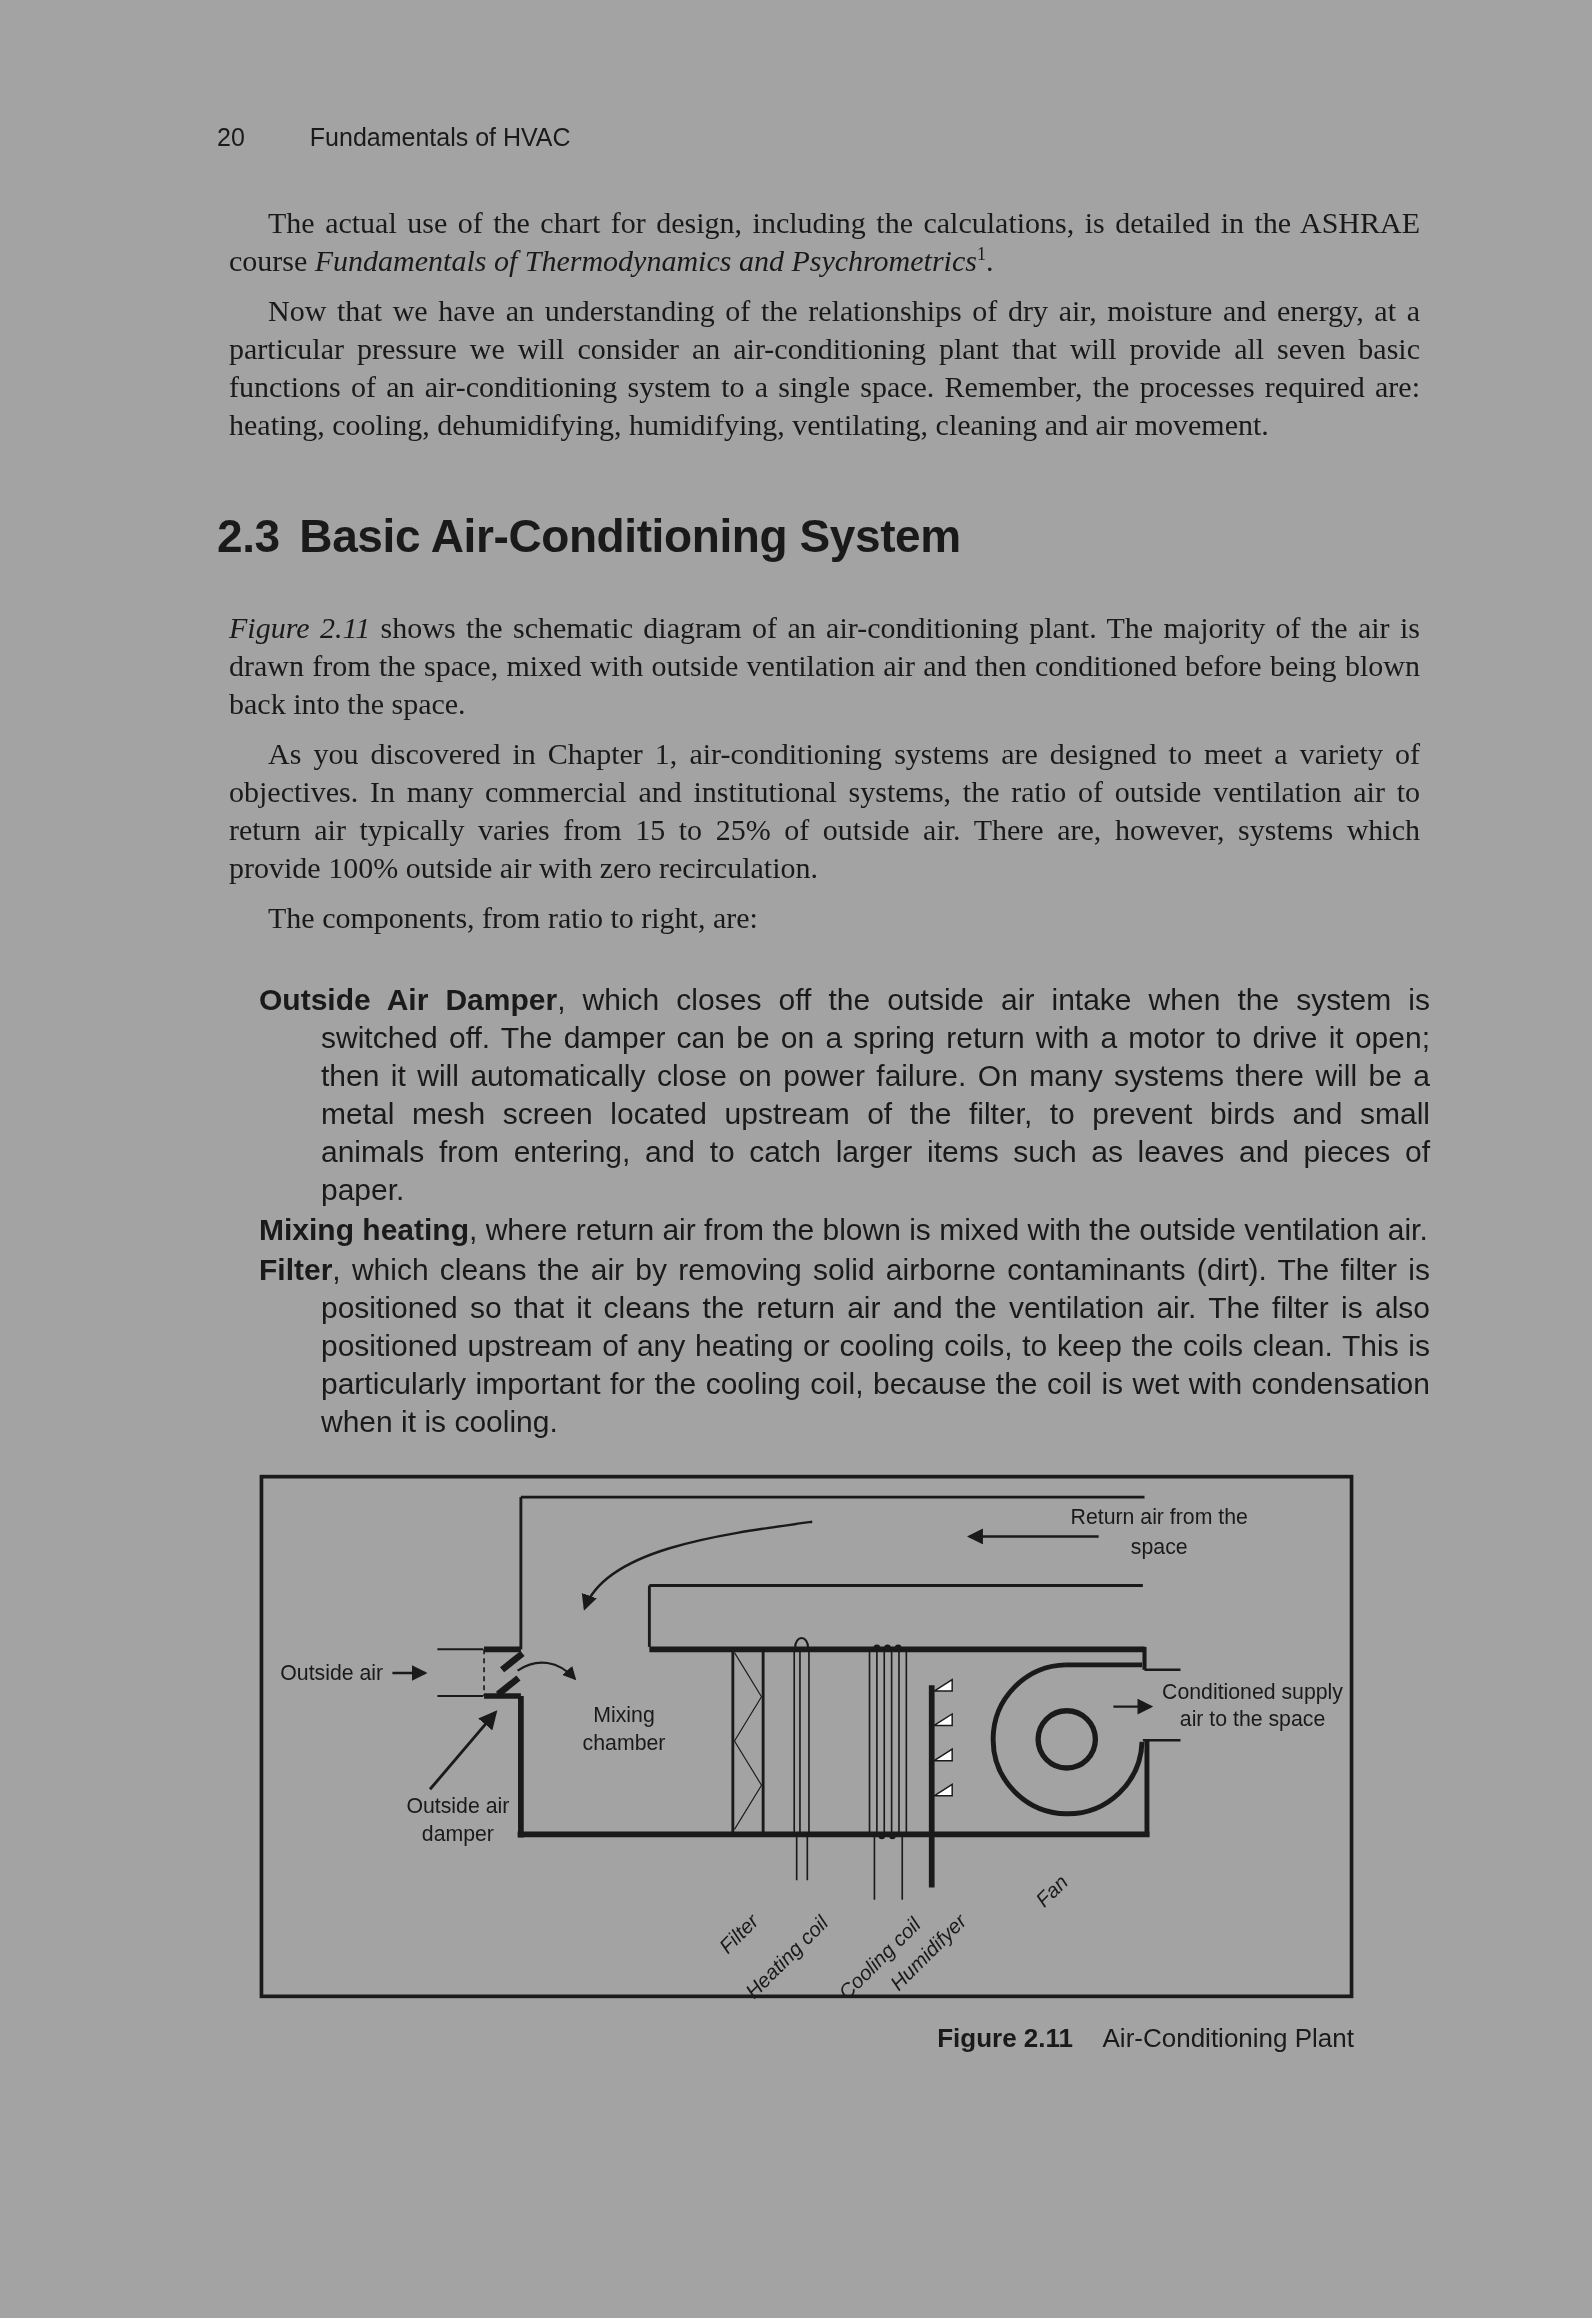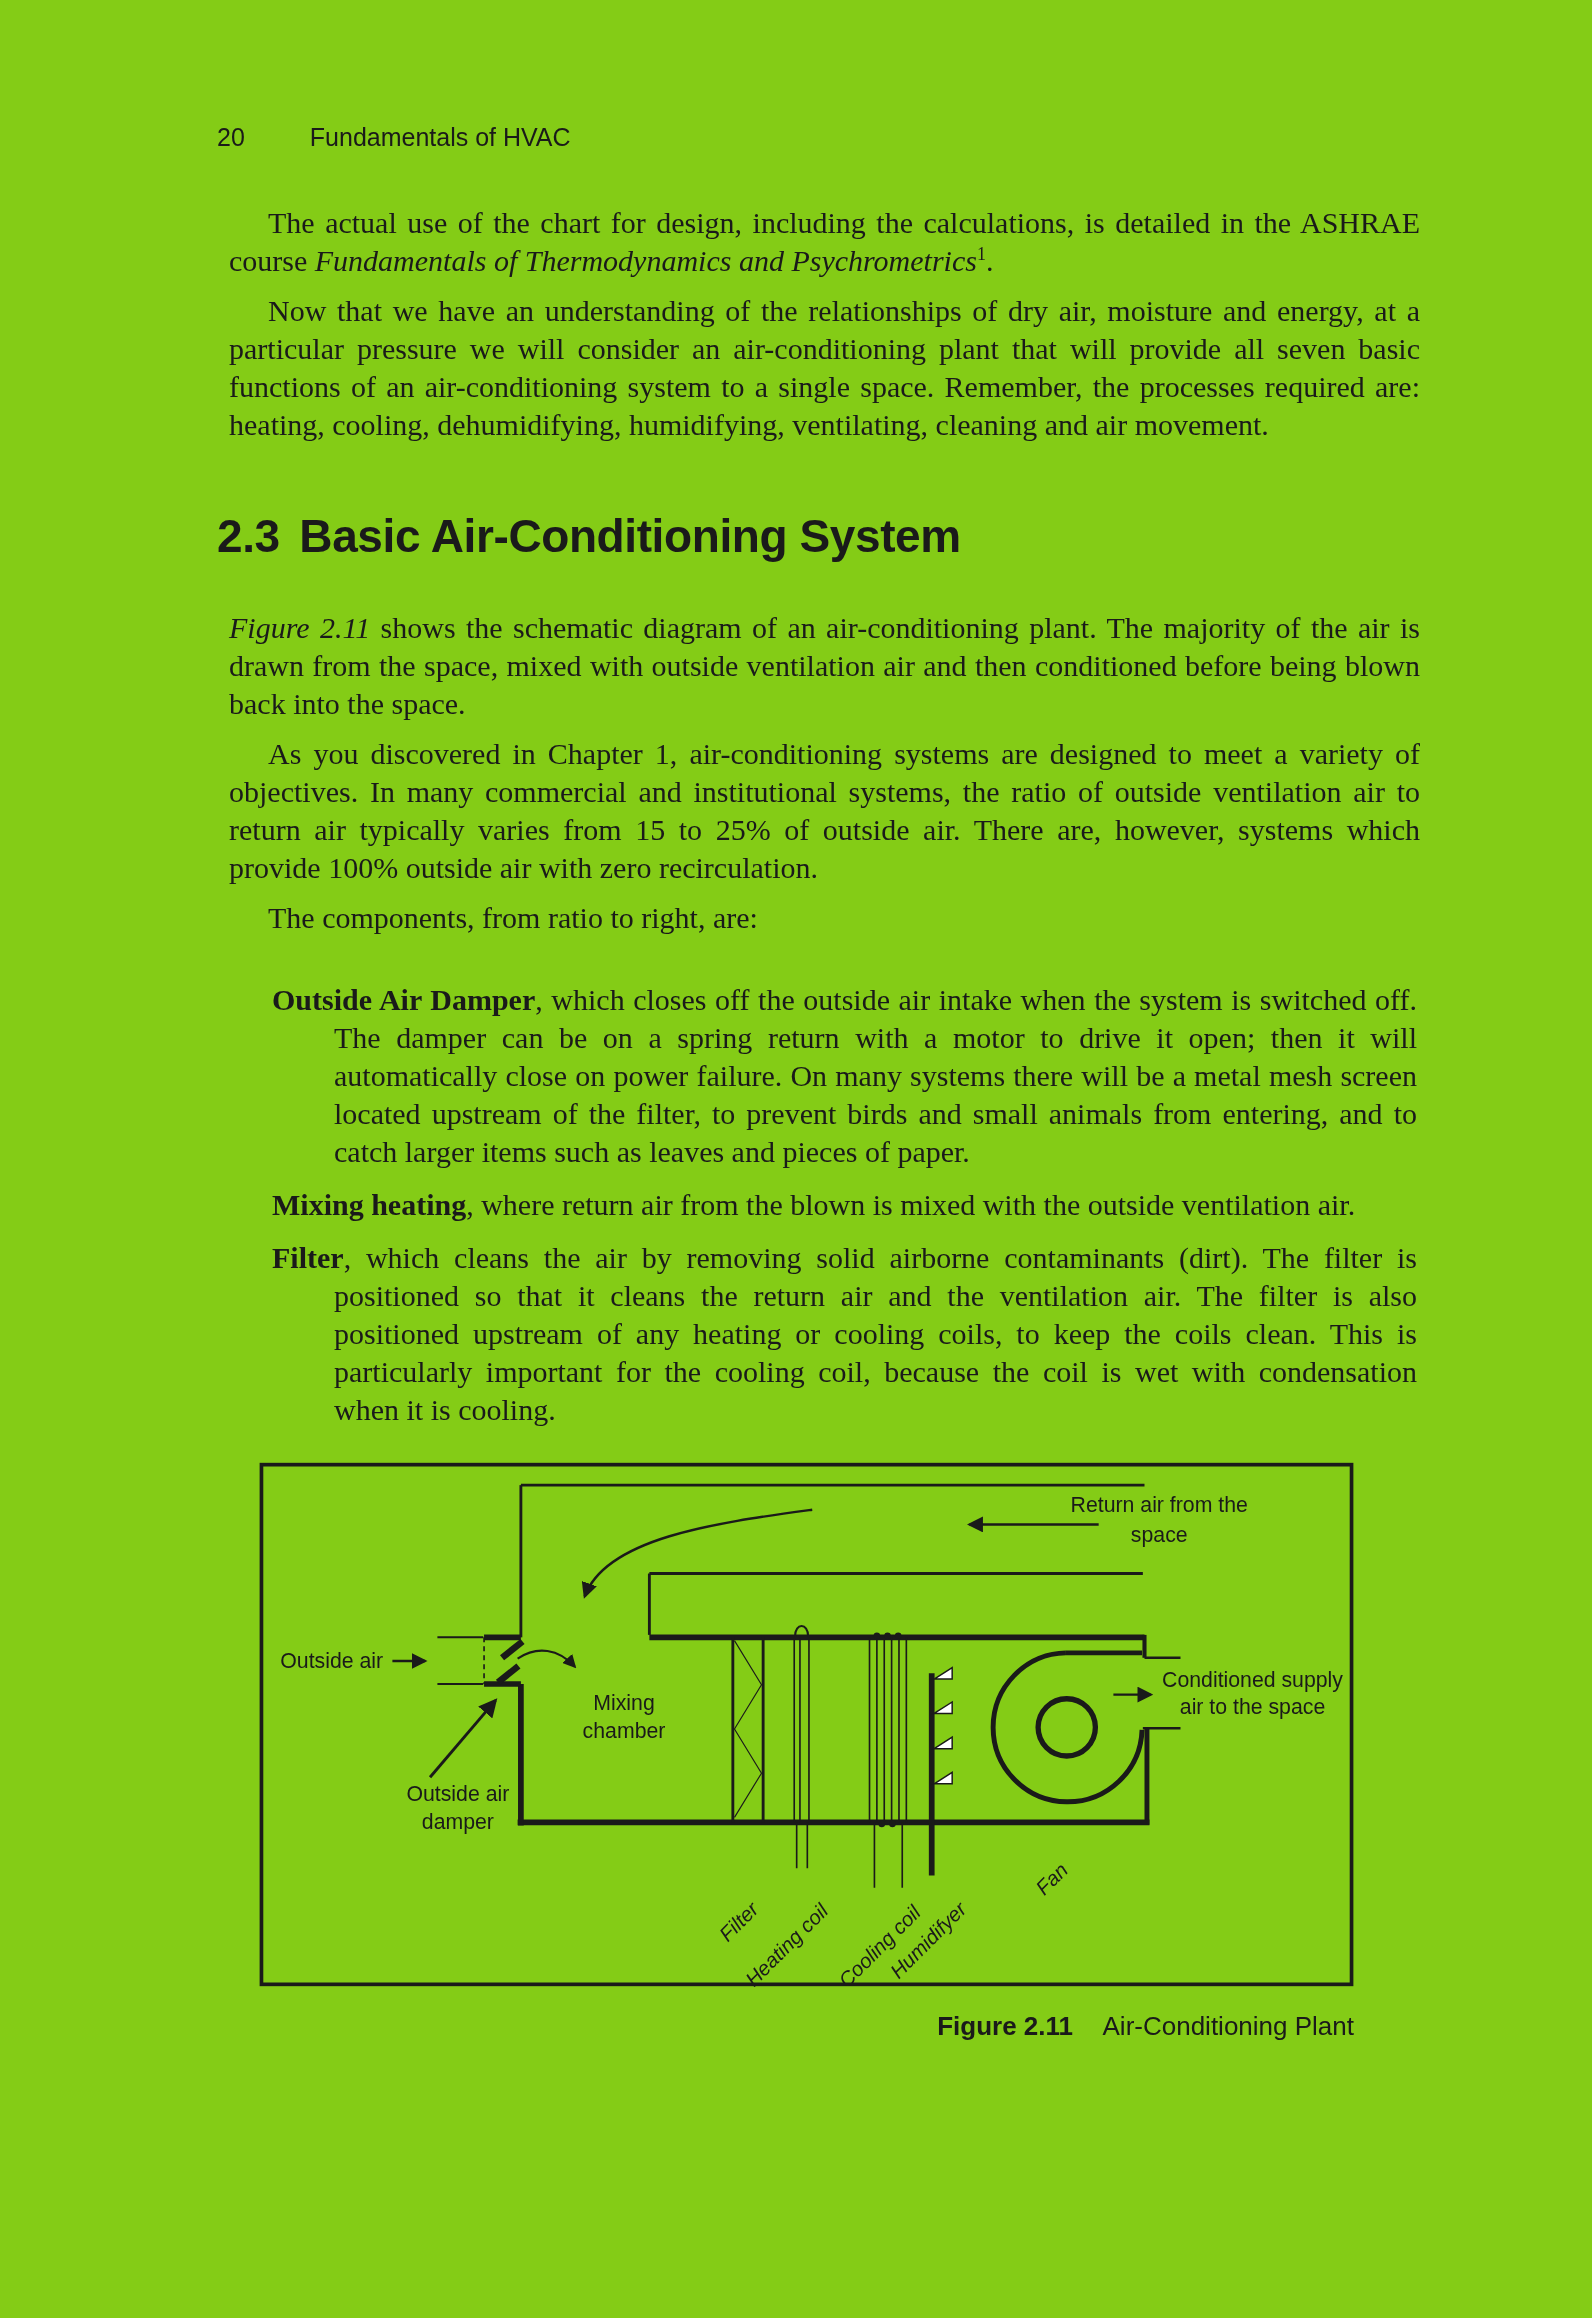--- a/index.html
+++ b/index.html
@@ -1,28 +1,28 @@
 <!DOCTYPE html>
 <html style="font-size:13px"><head>
 <meta charset="utf-8">
 <style>
   html,body{margin:0;padding:0;background:#ffffff;}
-  .page{position:relative;width:1593px;height:2319px;background:#84cc16;color:#1a1a1a;overflow:hidden;}
+  .page{position:relative;width:1593px;height:2319px;background:#a3a3a3;color:#1a1a1a;overflow:hidden;}
   .content{position:absolute;left:217px;top:0;width:1215px;}
   .running-head{margin-top:123px;margin-bottom:52px;display:flex;gap:65px;
     font-family:"Liberation Sans",sans-serif;font-size:25px;font-weight:500;}
   .bodytext p{font-family:"Liberation Serif",serif;font-size:30px;line-height:38px;
     text-align:justify;margin:12px;}
   p.indent{text-indent:39px;}
   h2.section{font-family:"Liberation Sans",sans-serif;font-size:46px;font-weight:bold;
     margin:65px 0 46px 0;letter-spacing:-0.4px;}
   h2.section .num{margin-right:19.6px;}
   .complist{margin-top:44px;}
-  .complist .item{font-family:Liberation Serif, serif;font-size:30px;line-height:38px;
-    text-align:justify;padding-left:102px;text-indent:-62px;margin:15px;}
+  .complist .item{font-family:Liberation Sans, sans-serif;font-size:30px;line-height:38px;
+    text-align:justify;padding-left:102px;text-indent:-62px;margin:2px;}
   .complist .item b{font-weight:bold;}
   .figure-wrap{margin-top:33px;margin-left:42px;width:1095px;}
   .fig-caption{margin-top:19.6px;text-align:right;font-family:"Liberation Sans",sans-serif;
     font-size:26px;}
   .fig-caption .cap-label{font-weight:bold;margin-right:29.5px;}
   sup{font-size:60%;line-height:0;}
   i{font-style:italic;}
   svg text{font-family:"Liberation Sans",sans-serif;font-size:26px;fill:#1a1a1a;}
   svg text.rot{font-size:25px;font-style:italic;}
 </style>

